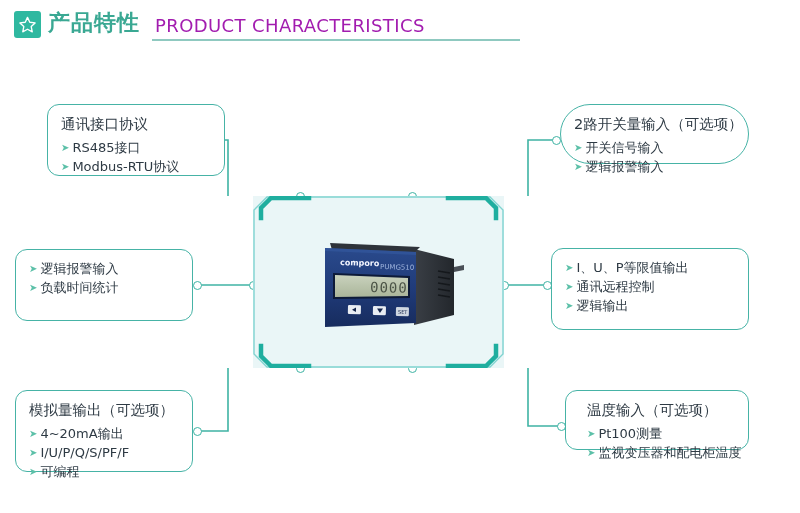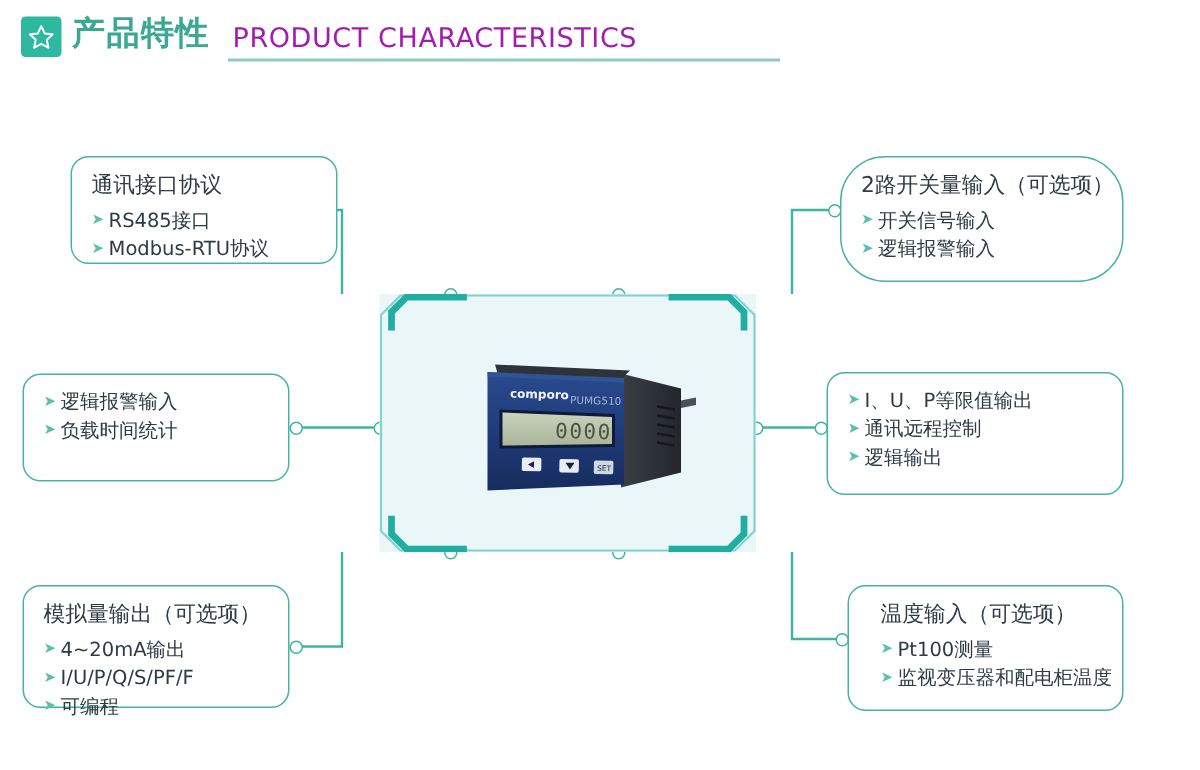--- a/index.html
+++ b/index.html
@@ -59,23 +59,23 @@
   }
   .bullet{
     color:#5cc0a8;font-size:10px;margin-right:3px;
     display:inline-block;transform:translateY(-0.5px);
   }
 
   
   #box-comm      {left:15px; top:104px; width:178px; height:72px;margin-left:32px;}
   #box-time      {left:15px; top:249px; width:178px; height:72px;}
   #box-analog    {left:15px; top:390px; width:178px; height:82px;}
-  #box-switch    {left:560px;top:104px; width:189px; height:84px;border-radius:30px;}
+  #box-switch    {left:560px;top:104px; width:189px; height:60px;border-radius:30px;}
   #box-relay     {left:551px;top:248px; width:198px; height:82px;}
-  #box-temp      {left:565px;top:390px; width:184px; height:84px;padding-left:21px;}
+  #box-temp      {left:565px;top:390px; width:184px; height:60px;padding-left:21px;}
 
   
   .center-panel{
     position:absolute;left:253px;top:196px;width:251px;height:172px;
     background:#eaf6f7;
     box-sizing:border-box;
   }
   .cp-border{
     position:absolute;left:0;top:0;width:100%;height:100%;
     pointer-events:none;

